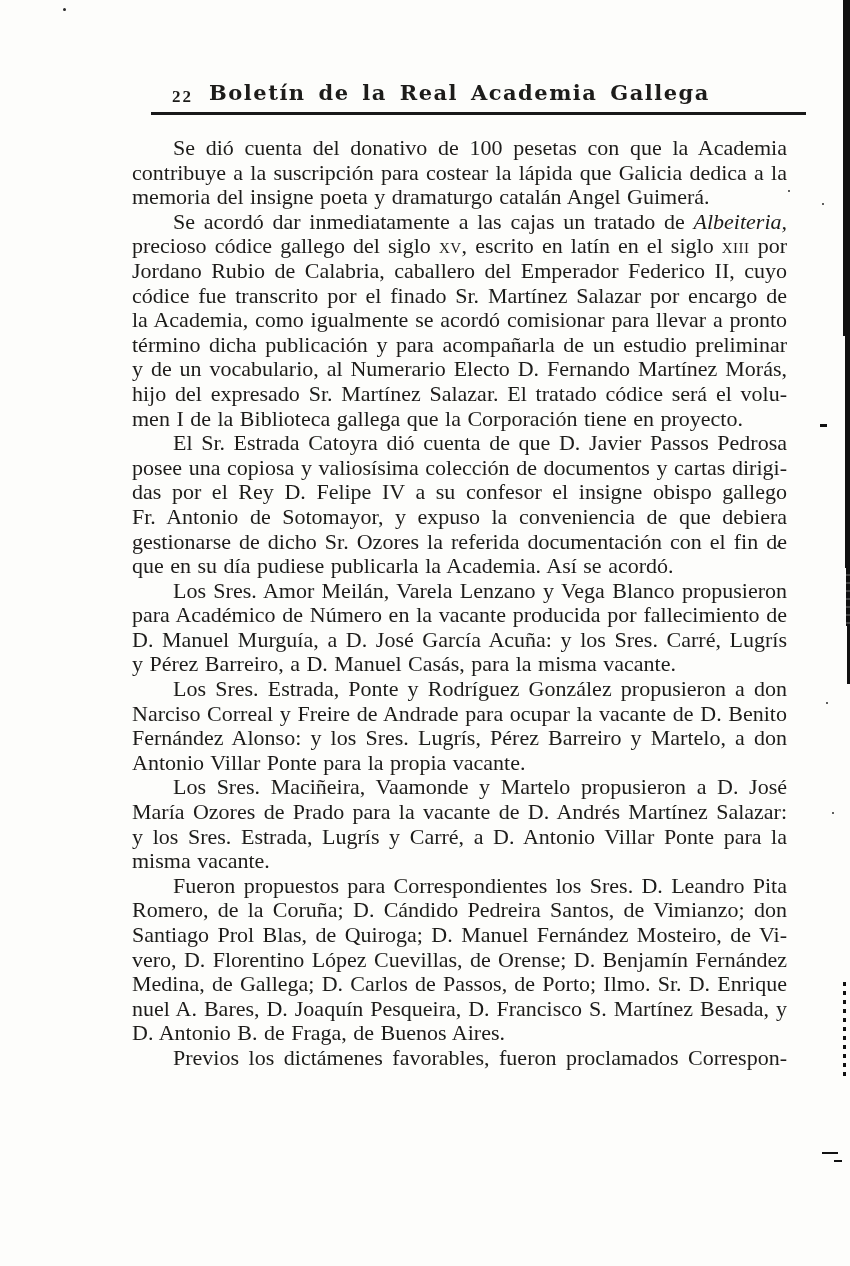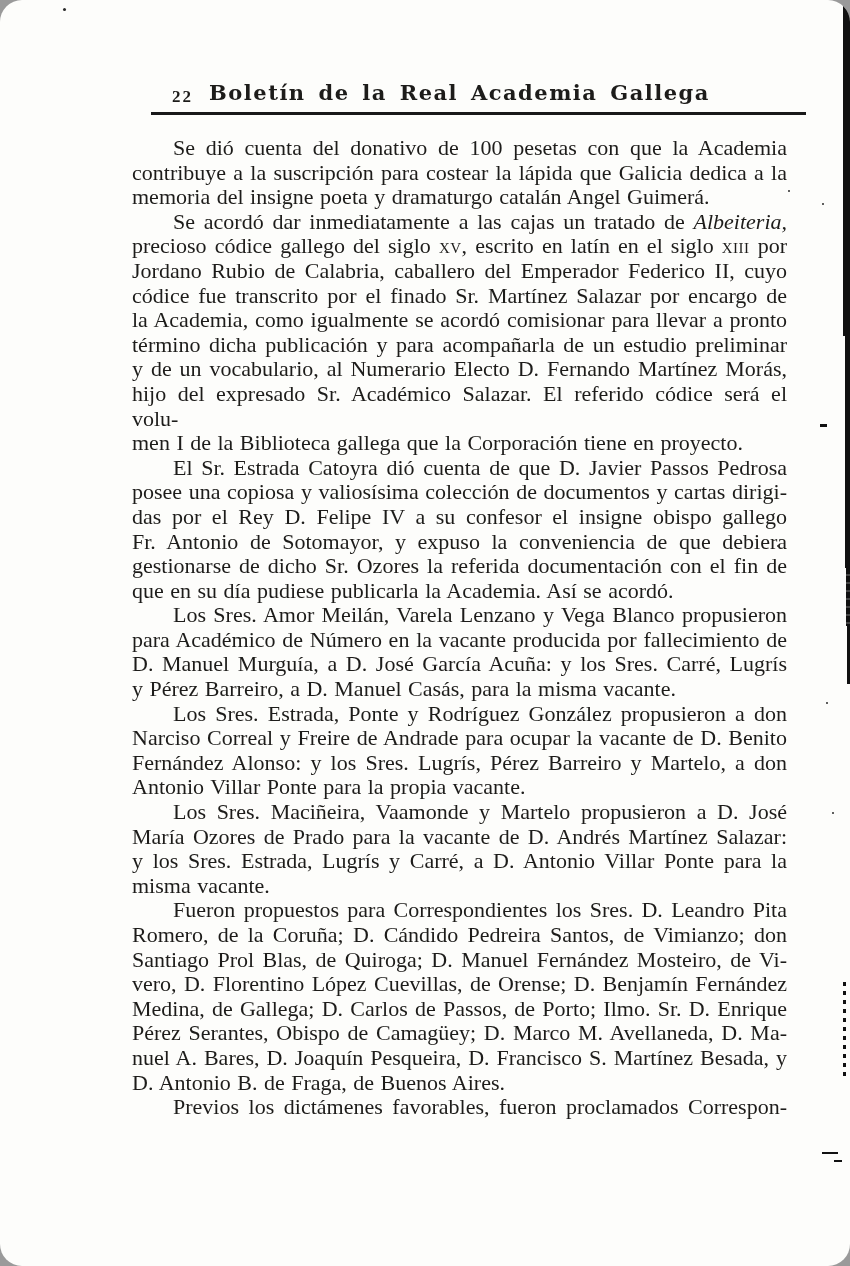--- a/index.html
+++ b/index.html
@@ -5,21 +5,20 @@
 <style>
   html,body{margin:0;padding:0;background:#9a9a9a;}
   .page{
     position:relative;
     width:850px;height:1266px;
     margin:0 auto;
     background:#fdfdfb;
     overflow:hidden;
     font-family:"Liberation Serif","DejaVu Serif",serif;
     color:#1d1c1a;
-    border-radius:22px;
   }
   
   .hdr{position:absolute;top:80px;left:132px;width:655px;height:30px;}
   .pagenum{
     position:absolute;left:40px;top:7px;
     font-size:17px;font-weight:bold;letter-spacing:2px;
   }
   .ptitle{
     position:absolute;left:0;right:0;top:0;
     margin:0;text-align:center;
@@ -76,21 +75,21 @@
         <div class="line final"><span>memoria del insigne poeta y dramaturgo catalán Angel Guimerá.</span></div>
       </div>
       <div class="para">
         <div class="line first"><span>Se acordó dar inmediatamente a las cajas un tratado de </span><span class="it">Albeiteria,</span></div>
         <div class="line"><span>precioso códice gallego del siglo </span><span class="sc">xv</span><span>, escrito en latín en el siglo </span><span class="sc">xiii</span><span> por</span></div>
         <div class="line"><span>Jordano Rubio de Calabria, caballero del Emperador Federico II, cuyo</span></div>
         <div class="line"><span>códice fue transcrito por el finado Sr. Martínez Salazar por encargo de</span></div>
         <div class="line"><span>la Academia, como igualmente se acordó comisionar para llevar a pronto</span></div>
         <div class="line"><span>término dicha publicación y para acompañarla de un estudio preliminar</span></div>
         <div class="line"><span>y de un vocabulario, al Numerario Electo D. Fernando Martínez Morás,</span></div>
-        <div class="line"><span>hijo del expresado Sr. Académico Salazar. El referido códice será el volu-</span></div>
+        <div class="line"><span>hijo del expresado Sr. Martínez Salazar. El tratado códice será el volu-</span></div>
         <div class="line final"><span>men I de la Biblioteca gallega que la Corporación tiene en proyecto.</span></div>
       </div>
       <div class="para">
         <div class="line first"><span>El Sr. Estrada Catoyra dió cuenta de que D. Javier Passos Pedrosa</span></div>
         <div class="line"><span>posee una copiosa y valiosísima colección de documentos y cartas dirigi-</span></div>
         <div class="line"><span>das por el Rey D. Felipe IV a su confesor el insigne obispo gallego</span></div>
         <div class="line"><span>Fr. Antonio de Sotomayor, y expuso la conveniencia de que debiera</span></div>
         <div class="line"><span>gestionarse de dicho Sr. Ozores la referida documentación con el fin de</span></div>
         <div class="line final"><span>que en su día pudiese publicarla la Academia. Así se acordó.</span></div>
       </div>
@@ -111,21 +110,20 @@
         <div class="line"><span>María Ozores de Prado para la vacante de D. Andrés Martínez Salazar:</span></div>
         <div class="line"><span>y los Sres. Estrada, Lugrís y Carré, a D. Antonio Villar Ponte para la</span></div>
         <div class="line final"><span>misma vacante.</span></div>
       </div>
       <div class="para">
         <div class="line first"><span>Fueron propuestos para Correspondientes los Sres. D. Leandro Pita</span></div>
         <div class="line"><span>Romero, de la Coruña; D. Cándido Pedreira Santos, de Vimianzo; don</span></div>
         <div class="line"><span>Santiago Prol Blas, de Quiroga; D. Manuel Fernández Mosteiro, de Vi-</span></div>
         <div class="line"><span>vero, D. Florentino López Cuevillas, de Orense; D. Benjamín Fernández</span></div>
         <div class="line"><span>Medina, de Gallega; D. Carlos de Passos, de Porto; Ilmo. Sr. D. Enrique</span></div>
-        <div class="line"><span>Pérez Serantes, Obispo de Camagüey; D. Marco M. Avellaneda, D. Ma-</span></div>
         <div class="line"><span>nuel A. Bares, D. Joaquín Pesqueira, D. Francisco S. Martínez Besada, y</span></div>
         <div class="line final"><span>D. Antonio B. de Fraga, de Buenos Aires.</span></div>
       </div>
       <div class="para">
         <div class="line first"><span>Previos los dictámenes favorables, fueron proclamados Correspon-</span></div>
       </div>
     </div>
 
   <div class="mark bar-a"></div>
   <div class="mark bar-b"></div>

